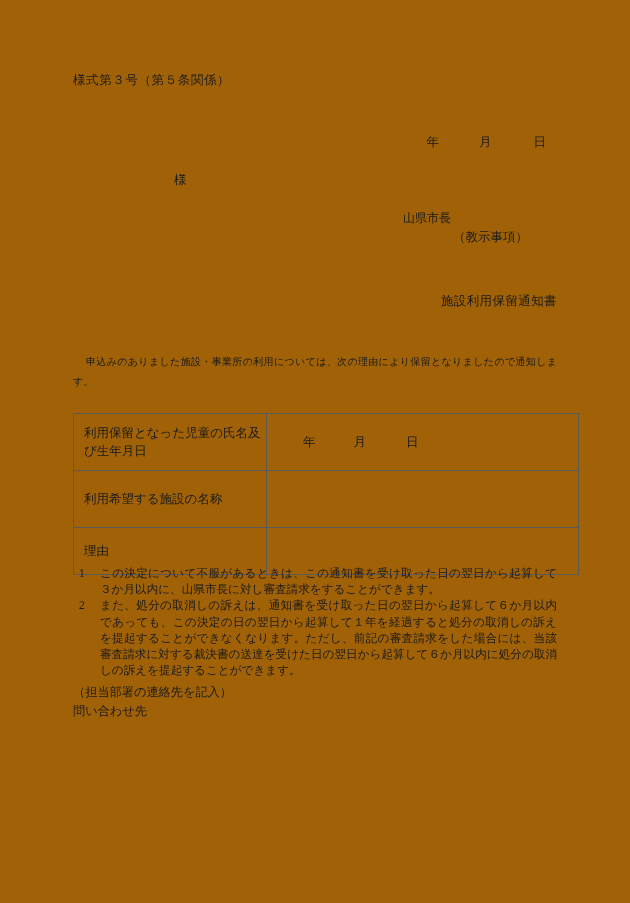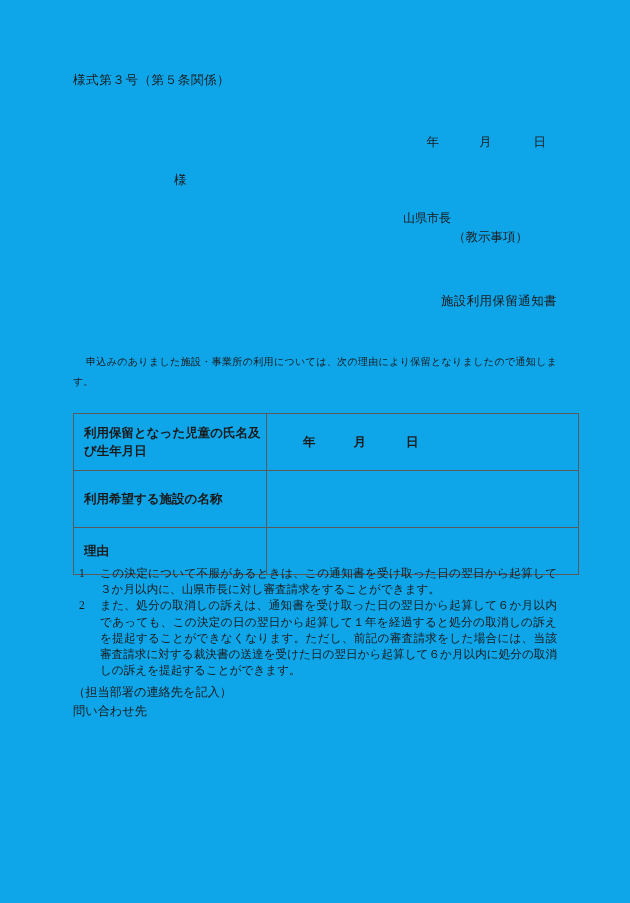--- a/index.html
+++ b/index.html
@@ -8,21 +8,21 @@
     background: #ffffff;
   }
   body {
     font-family: "Liberation Serif", "DejaVu Serif", serif;
     color: #1a1a1a;
   }
   #page {
     position: relative;
     width: 630px;
     height: 903px;
-    background: #0ea5e9;
+    background: #a16207;
     overflow: hidden;
   }
 
   .doc {
     position: absolute;
     left: 73px;
     top: 0;
     width: 484px;
     height: 903px;
   }
@@ -98,21 +98,20 @@
   }
 
   
   .form-table {
     position: absolute;
     left: 0;
     top: 413px;
     width: 477px;
     border-collapse: collapse;
     table-layout: fixed;
-    font-weight: bold;
   }
   .form-table td {
     border: 1px solid #5a5a5a;
     font-size: 12.5px;
     vertical-align: middle;
     padding: 0;
   }
   .form-table .lbl {
     width: 182px;
     padding: 6px 0 6px 10px;

